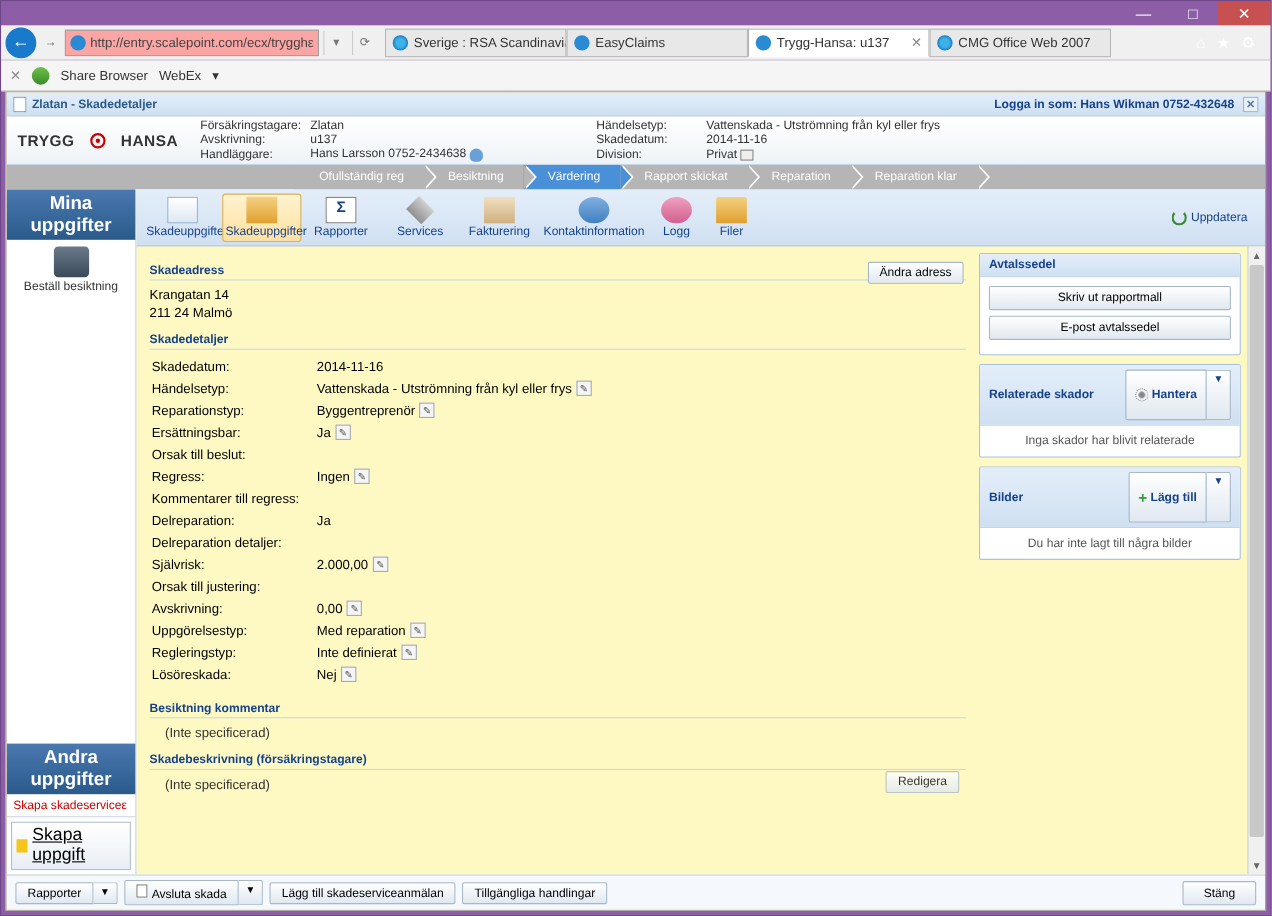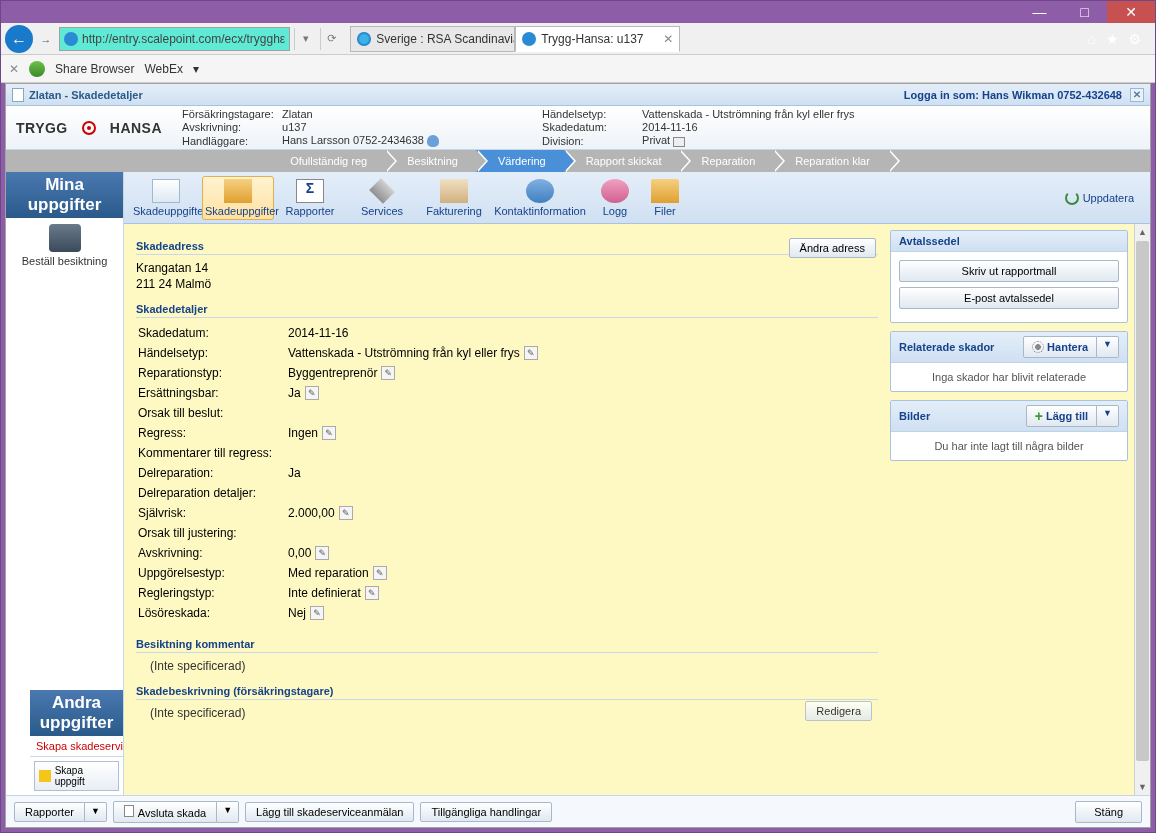--- a/index.html
+++ b/index.html
@@ -8,21 +8,21 @@
 
 .window { width: 1156px; height: 833px; background: #8e5da8; display: flex; flex-direction: column; border: 1px solid #6d4788; }
 .titlebar { height: 22px; background: #8e5da8; display: flex; justify-content: flex-end; align-items: stretch; }
 .titlebar .sysbtn { width: 45px; display: flex; align-items: center; justify-content: center; color: #fff; font-size: 14px; }
 .titlebar .close { background: #c75050; width: 48px; }
 
 
 .navbar { height: 32px; background: #f0f0f0; border-bottom: 1px solid #ccc; display: flex; align-items: center; padding: 0 4px; gap: 4px; }
 .navbtn { width: 28px; height: 28px; border-radius: 50%; background: #1979ca; color: #fff; display: flex; align-items: center; justify-content: center; font-size: 16px; }
 .navsmall { width: 18px; height: 18px; display: flex; align-items: center; justify-content: center; color: #555; font-size: 11px; }
-.urlbox { flex: 0 0 230px; height: 24px; border: 1px solid #a0a0a0; background: #5eead4; display: flex; align-items: center; padding: 0 4px; gap: 4px; font-size: 12px; color: #444; }
+.urlbox { flex: 0 0 230px; height: 24px; border: 1px solid #a0a0a0; background: #fca5a5; display: flex; align-items: center; padding: 0 4px; gap: 4px; font-size: 12px; color: #444; }
 .urlbox .globe { width: 14px; height: 14px; border-radius: 50%; background: #2a8ad4; display: inline-block; }
 .urlctrl { width: 22px; height: 22px; display: flex; align-items: center; justify-content: center; color: #777; border-left: 1px solid #ccc; }
 .tabs { flex: 1; display: flex; height: 26px; margin-left: 4px; gap: 0; }
 .tab { width: 165px; border: 1px solid #b8b8b8; background: #e8e8e8; display: flex; align-items: center; padding: 0 6px; gap: 5px; font-size: 12px; color: #333; overflow: hidden; white-space: nowrap; }
 .tab.active { background: #fff; border-bottom-color: #fff; }
 .tab .ticon { width: 14px; height: 14px; flex: 0 0 14px; }
 .tab .tclose { margin-left: auto; color: #888; font-size: 12px; }
 .ie-icon { background: radial-gradient(circle, #3db2e6 40%, #1979ca 70%); border-radius: 50%; }
 .sp-icon { background: #2a8ad4; border-radius: 50%; }
 .riconbar { display: flex; gap: 10px; padding: 0 10px; color: #fff; font-size: 14px; }
@@ -57,23 +57,23 @@
 
 
 .mainrow { flex: 1; display: flex; overflow: hidden; }
 .leftcol { width: 118px; border-right: 1px solid #c5d6e8; display: flex; flex-direction: column; background: #fff; }
 .panelhdr { background: linear-gradient(#4a78b0,#2a5a8a); color: #fff; font-weight: bold; font-size: 17px; padding: 3px 6px; text-align:center; }
 .leftitem { text-align: center; padding: 6px 4px; font-size: 11px; color: #333; }
 .leftitem .bigicon { width: 32px; height: 28px; margin: 0 auto 3px; display:block; position:relative; }
 .icon-report { background: linear-gradient(#fff,#e0e8f0); border:1px solid #b0c0d0; }
 .icon-report::after { content:''; position:absolute; right:-4px; top:-4px; width:12px; height:12px; background:#f5c518; border-radius:50%; }
 .icon-case { background: linear-gradient(#6a7a8a,#3a4a5a); border-radius:4px; }
-.andra { margin-top: auto; padding-left: 24px; }
+.andra { margin-top: auto; }
 .redlink { color:#c00; text-align:left; padding:4px 6px; font-size:11px; white-space:nowrap; overflow:hidden; border-bottom:1px solid #d0d8e0; }
-.skapabtn { margin:4px; padding:3px 4px; border:1px solid #b0c0d0; background:linear-gradient(#fff,#e8eef5); font-size:10px; display:flex; align-items:center; gap:4px; }
+.skapabtn { margin:4px; padding:3px 4px; border:1px solid #b0c0d0; background:linear-gradient(#fff,#e8eef5); font-size:16px; display:flex; align-items:center; gap:4px;text-decoration:underline; }
 .skapabtn .plus { width:12px; height:12px; background:#f5c518; display:inline-block; }
 
 .centercol { flex: 1; display: flex; flex-direction: column; overflow: hidden; }
 
 
 .ribbon { height: 52px; background: linear-gradient(#e4eef9,#d0e0f2); border-bottom: 1px solid #a8c3e0; display: flex; align-items: center; padding: 0 6px; }
 .ribbtn { width: 72px; text-align: center; font-size: 11px; color: #15428b; padding: 2px 2px; border: 1px solid transparent; border-radius:3px; }
 .ribbtn.sel { background: linear-gradient(#fff3d0,#ffe0a0); border-color:#e0b050; }
 .ribbtn .ricon { width: 28px; height: 24px; margin: 0 auto 2px; display:block; }
 .spacer { flex: 1; }
@@ -92,21 +92,21 @@
 .editicon { width:14px; height:14px; border:1px solid #aaa; background:#f5f5f5; display:inline-flex; align-items:center; justify-content:center; font-size:9px; }
 .editicon::before { content:'✎'; color:#555; }
 .indent { padding:6px 2px 2px 14px; font-size:12px; color:#333; }
 
 .rightcol { width: 244px; padding: 6px 6px 6px 0; overflow-y:auto; }
 .rpanel { border:1px solid #a8c3e0; margin-bottom:8px; background:#fff; border-radius:2px; }
 .rpanel .rh { background:linear-gradient(#e4eef9,#cfe0f2); color:#15428b; font-weight:bold; font-size:11px; padding:4px 8px; border-bottom:1px solid #c0d4e8; display:flex; align-items:center; }
 .rpanel .rbody { padding:8px; text-align:center; font-size:11px; color:#555; }
 .rpanel .rbody .btnw { display:block; width:100%; margin-bottom:5px; padding:4px; }
 .splitbtn { margin-left:auto; display:flex; }
-.splitbtn .btn { border-radius:2px 0 0 2px; padding:4px 8px; display:flex; align-items:center; gap:3px;}
+.splitbtn .btn { border-radius:2px 0 0 2px; padding:16px 8px; display:flex; align-items:center; gap:3px;}
 .splitbtn .dd { border:1px solid #a8b8c8; border-left:none; background:linear-gradient(#fff,#e0e8f0); padding:2px 6px; border-radius:0 2px 2px 0; font-size:9px; }
 .gearicon { width:12px; height:12px; display:inline-block; background:radial-gradient(circle,#888 40%,transparent 42%); border:1px dotted #888; border-radius:50%; }
 .plusicon { color:#3a9a3a; font-weight:bold; font-size:14px; line-height:10px; }
 .scrolltrack { width:16px; background:#f0f0f0; border-left:1px solid #d0d0d0; display:flex; flex-direction:column; }
 .sbtn { height:16px; display:flex; align-items:center; justify-content:center; font-size:9px; color:#666; }
 .sthumb { flex:0 0 520px; background:#c8c8c8; margin:1px; border-radius:2px; }
 
 
 .bottombar { height: 32px; border-top:1px solid #c5d6e8; display:flex; align-items:center; padding:0 8px; gap:6px; background:#f5f8fc; }
 .dropbtn { display:flex; }
@@ -141,24 +141,32 @@
       <span class="globe"></span>
       <span>http://entry.scalepoint.com/ecx/trygghε</span>
     </div>
     <div class="urlctrl">▾</div>
     <div class="urlctrl">⟳</div>
     <div class="tabs">
       <div class="tab">
           <span class="ticon ie-icon"></span>
           <span>Sverige : RSA Scandinavia</span>
         </div>
+      <div class="tab">
+          <span class="ticon sp-icon"></span>
+          <span>EasyClaims</span>
+        </div>
       <div class="tab active">
           <span class="ticon sp-icon"></span>
           <span>Trygg-Hansa: u137</span>
           <span class="tclose">✕</span>
+        </div>
+      <div class="tab">
+          <span class="ticon ie-icon"></span>
+          <span>CMG Office Web 2007</span>
         </div>
     </div>
     <div class="riconbar">
       <span>⌂</span>
       <span>★</span>
       <span>⚙</span>
     </div>
   </div>
 
   <div class="toolbar2">

